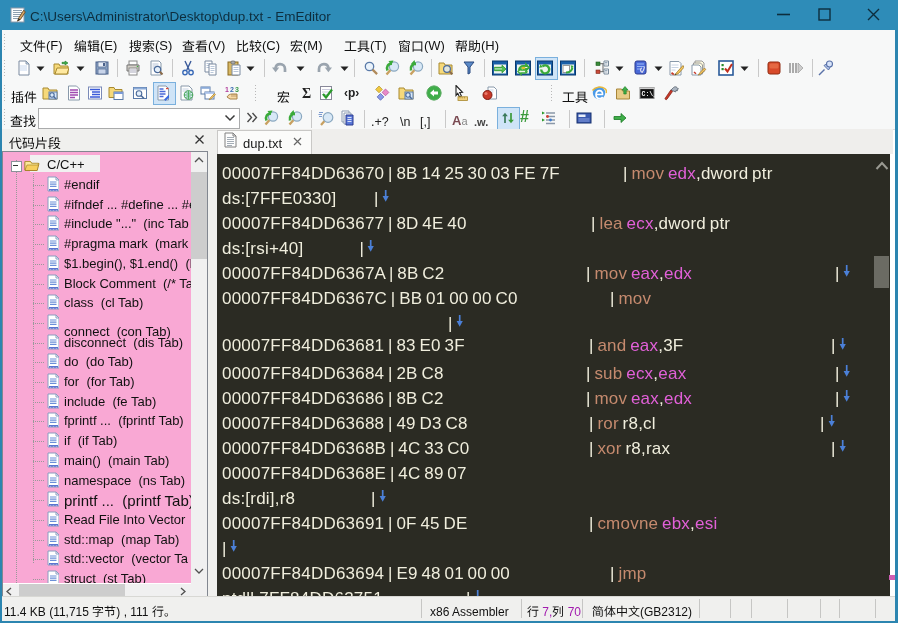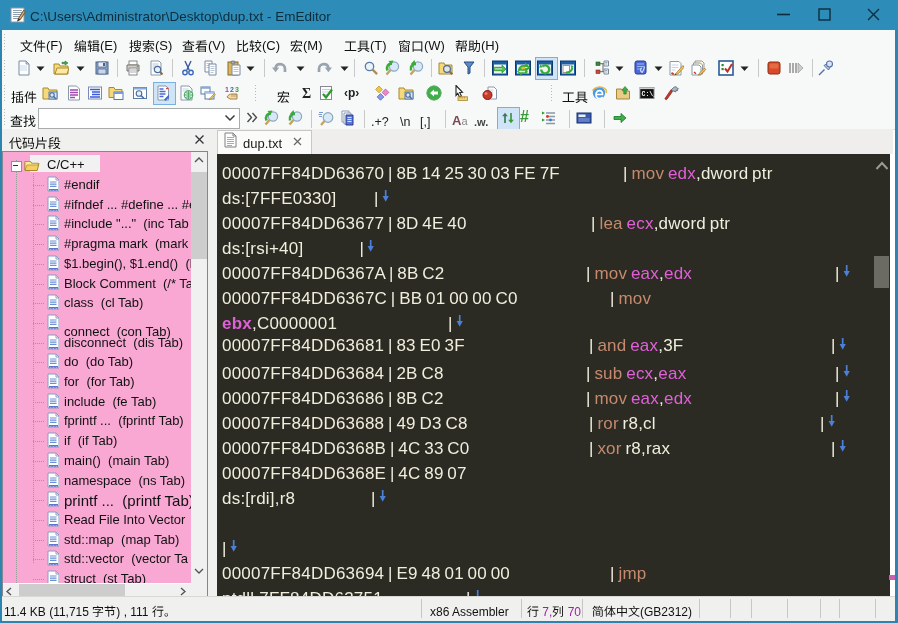--- a/index.html
+++ b/index.html
@@ -868,21 +868,20 @@
       <svg style="position:absolute;left:841.5px;top:4.5px" width="10" height="13" viewBox="0 0 10 13">
         <path d="M4.7 0v7" stroke="#4b80d8" stroke-width="1.7"></path>
         <path d="M1.6 6h6.2L4.7 11.8z" fill="#4b80d8"></path>
       </svg>
     </div>
     <div style="position:absolute;left:-217px;top:131.5px;height:25px;line-height:25px;width:890px">
       <span style="position:absolute;left:222px;white-space:pre">00007FF84DD6367C | BB 01 00 00 C0</span>
       <span style="position:absolute;left:610px;white-space:pre">| <span style="color:#c58a6e">mov</span></span>
     </div>
     <div style="position:absolute;left:-217px;top:156.5px;height:25px;line-height:25px;width:890px">
-      <span style="position:absolute;left:222px;white-space:pre"><span style="color:#e160d8;font-weight:bold">ebx</span>,C0000001</span>
       <span style="position:absolute;left:448px;color:#f0eedd">|</span>
       <svg style="position:absolute;left:454.5px;top:4.5px" width="10" height="13" viewBox="0 0 10 13">
         <path d="M4.7 0v7" stroke="#4b80d8" stroke-width="1.7"></path>
         <path d="M1.6 6h6.2L4.7 11.8z" fill="#4b80d8"></path>
       </svg>
     </div>
     <div style="position:absolute;left:-217px;top:179px;height:25px;line-height:25px;width:780px">
       <span style="position:absolute;left:222px;white-space:pre">00007FF84DD63681 | 83 E0 3F</span>
       <span style="position:absolute;left:589px;white-space:pre">| <span style="color:#c58a6e">and</span> <span style="color:#e160d8">eax</span>,3F</span>
       <span style="position:absolute;left:831px;color:#f0eedd">|</span>
@@ -930,20 +929,24 @@
     <div style="position:absolute;left:-217px;top:306.5px;height:25px;line-height:25px;width:748px">
       <span style="position:absolute;left:222px;white-space:pre">00007FF84DD6368E | 4C 89 07</span>
     </div>
     <div style="position:absolute;left:-217px;top:331.5px;height:25px;line-height:25px;width:890px">
       <span style="position:absolute;left:222px;white-space:pre">ds:[rdi],r8</span>
       <span style="position:absolute;left:371px;color:#f0eedd">|</span>
       <svg style="position:absolute;left:377.5px;top:4.5px" width="10" height="13" viewBox="0 0 10 13">
         <path d="M4.7 0v7" stroke="#4b80d8" stroke-width="1.7"></path>
         <path d="M1.6 6h6.2L4.7 11.8z" fill="#4b80d8"></path>
       </svg>
+    </div>
+    <div style="position:absolute;left:-217px;top:356.5px;height:25px;line-height:25px;width:890px">
+      <span style="position:absolute;left:222px;white-space:pre">00007FF84DD63691 | 0F 45 DE</span>
+      <span style="position:absolute;left:589px;white-space:pre">| <span style="color:#c58a6e">cmovne</span> <span style="color:#e160d8">ebx</span>,<span style="color:#e160d8">esi</span></span>
     </div>
     <div style="position:absolute;left:-217px;top:381.5px;height:25px;line-height:25px;width:890px">
       <span style="position:absolute;left:222px;color:#f0eedd">|</span>
       <svg style="position:absolute;left:228.5px;top:4.5px" width="10" height="13" viewBox="0 0 10 13">
         <path d="M4.7 0v7" stroke="#4b80d8" stroke-width="1.7"></path>
         <path d="M1.6 6h6.2L4.7 11.8z" fill="#4b80d8"></path>
       </svg>
     </div>
     <div style="position:absolute;left:-217px;top:406.5px;height:25px;line-height:25px;width:890px">
       <span style="position:absolute;left:222px;white-space:pre">00007FF84DD63694 | E9 48 01 00 00</span>

